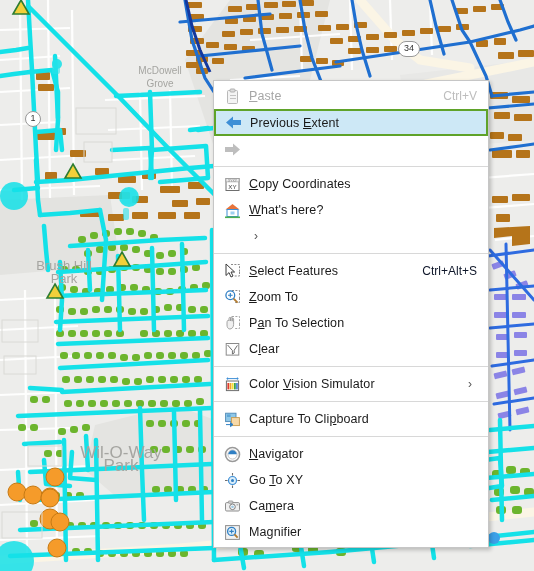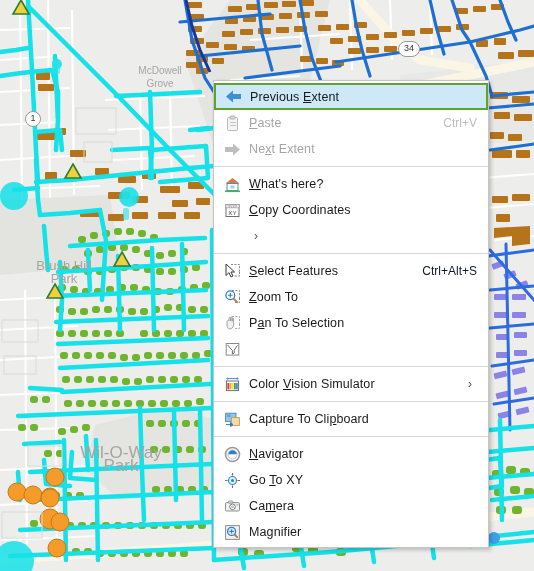--- a/index.html
+++ b/index.html
@@ -588,77 +588,76 @@
 Park</div>
 
     <div class="road-lbl" style="left:420px;top:536px;transform:rotate(-7deg);">Aurora Ave</div>
 
     <div class="shield" style="left:398px;top:41px;width:20px;height:14px;">34</div>
     <div class="shield" style="left:25px;top:111px;width:14px;height:14px;">1</div>
   </div>
 
   <div class="menu">
 
-    <div class="mi sel">
-      <span class="ic">
-        <svg width="19" height="17" viewBox="0 0 19 17">
-          <path d="M2 8.5 L9 2.5 L9 6 L17 6 L17 11 L9 11 L9 14.5 Z" fill="#3E8FD6"></path>
-        </svg>
-      </span>
-      <span class="lbl">Previous <u class="acc">E</u>xtent</span>
-      <span class="sc"></span>
-    </div>
-
     <div class="mi dis">
       <span class="ic">
         <svg width="17" height="17" viewBox="0 0 17 17">
           <rect x="3.5" y="2.5" width="10" height="13" rx="1" fill="#F4F4F4" stroke="#B9B9B9"></rect>
           <rect x="6" y="1" width="5" height="3" rx="1" fill="#DCDCDC" stroke="#B0B0B0"></rect>
           <rect x="6" y="7" width="6" height="1" fill="#C3C3C3"></rect>
           <rect x="6" y="10" width="6" height="1" fill="#C3C3C3"></rect>
         </svg>
       </span>
       <span class="lbl"><u class="acc">P</u>aste</span>
       <span class="sc">Ctrl+V</span>
     </div>
 
+    <div class="mi sel">
+      <span class="ic">
+        <svg width="19" height="17" viewBox="0 0 19 17">
+          <path d="M2 8.5 L9 2.5 L9 6 L17 6 L17 11 L9 11 L9 14.5 Z" fill="#3E8FD6"></path>
+        </svg>
+      </span>
+      <span class="lbl">Previous <u class="acc">E</u>xtent</span>
+      <span class="sc"></span>
+    </div>
+
     <div class="mi dis">
       <span class="ic">
         <svg width="19" height="17" viewBox="0 0 19 17">
           <path d="M17 8.5 L10 2.5 L10 6 L2 6 L2 11 L10 11 L10 14.5 Z" fill="#BEBEBE"></path>
         </svg>
       </span>
-      <span class="lbl">Ne<u class="acc">x</u>t Extent</span>
       <span class="sc"></span>
     </div>
 
     <div class="sep"></div>
+
+    <div class="mi">
+      <span class="ic">
+        <svg width="17" height="17" viewBox="0 0 17 17">
+          <rect x="2" y="2.5" width="13" height="12" fill="#FFFFFF" stroke="#6E6E6E"></rect>
+          <rect x="2" y="2.5" width="13" height="3.4" fill="#EDEDED" stroke="#9A9A9A" stroke-width=".6"></rect>
+          <text x="8.5" y="5.6" font-size="3.4" text-anchor="middle" fill="#7D7D7D" font-family="Liberation Sans, sans-serif">XYXY</text>
+          <text x="8.5" y="12.6" font-size="6.2" text-anchor="middle" fill="#3A3A3A" font-family="Liberation Sans, sans-serif">XY</text>
+        </svg>
+      </span>
+      <span class="lbl"><u class="acc">C</u>opy Coordinates</span>
+    </div>
 
     <div class="mi">
       <span class="ic">
         <svg width="17" height="17" viewBox="0 0 17 17">
           <path d="M8.5 2 L15.5 7.5 L1.5 7.5 Z" fill="#E8743B"></path>
           <rect x="3" y="7.5" width="11" height="7" fill="#FFFFFF" stroke="#3E8FD6" stroke-width="1"></rect>
           <rect x="6.5" y="9.5" width="4" height="3" fill="#9ED0F0"></rect>
           <rect x="1" y="14.5" width="15" height="1.6" fill="#4CAF50"></rect>
         </svg>
       </span>
       <span class="lbl"><u class="acc">W</u>hat's here?</span>
-    </div>
-
-    <div class="mi">
-      <span class="ic">
-        <svg width="17" height="17" viewBox="0 0 17 17">
-          <rect x="2" y="2.5" width="13" height="12" fill="#FFFFFF" stroke="#6E6E6E"></rect>
-          <rect x="2" y="2.5" width="13" height="3.4" fill="#EDEDED" stroke="#9A9A9A" stroke-width=".6"></rect>
-          <text x="8.5" y="5.6" font-size="3.4" text-anchor="middle" fill="#7D7D7D" font-family="Liberation Sans, sans-serif">XYXY</text>
-          <text x="8.5" y="12.6" font-size="6.2" text-anchor="middle" fill="#3A3A3A" font-family="Liberation Sans, sans-serif">XY</text>
-        </svg>
-      </span>
-      <span class="lbl"><u class="acc">C</u>opy Coordinates</span>
     </div>
 
     <div class="mi">
       <span class="ic"></span>
       <span class="arr">›</span>
     </div>
 
     <div class="sep"></div>
 
     <div class="mi">
@@ -697,20 +696,21 @@
       <span class="lbl">P<u class="acc">a</u>n To Selection</span>
     </div>
 
     <div class="mi">
       <span class="ic">
         <svg width="17" height="17" viewBox="0 0 17 17">
           <rect x="2.2" y="2.5" width="12.6" height="11.6" fill="#FFFFFF" stroke="#8B8B8B" stroke-width="1"></rect>
           <path d="M3.6 4 L8.4 9.5 L8.4 13 L10.2 12 L10.2 9.2 L13.4 4.4" fill="none" stroke="#6E6E6E" stroke-width="1"></path>
         </svg>
       </span>
+      <span class="lbl">C<u class="acc">l</u>ear</span>
     </div>
 
     <div class="sep"></div>
 
     <div class="mi">
       <span class="ic">
         <svg width="17" height="17" viewBox="0 0 17 17">
           <path d="M2.5 2.6 L14.5 2.6 M3.6 1.5 L3.6 3.7 M13.4 1.5 L13.4 3.7" stroke="#3E8FD6" stroke-width="1"></path>
           <rect x="2.4" y="5" width="12.2" height="9.6" fill="#FFFFFF" stroke="#6E6E6E" stroke-width="1"></rect>
           <rect x="3.4" y="7" width="1.8" height="6.4" fill="#E03B2F"></rect>

